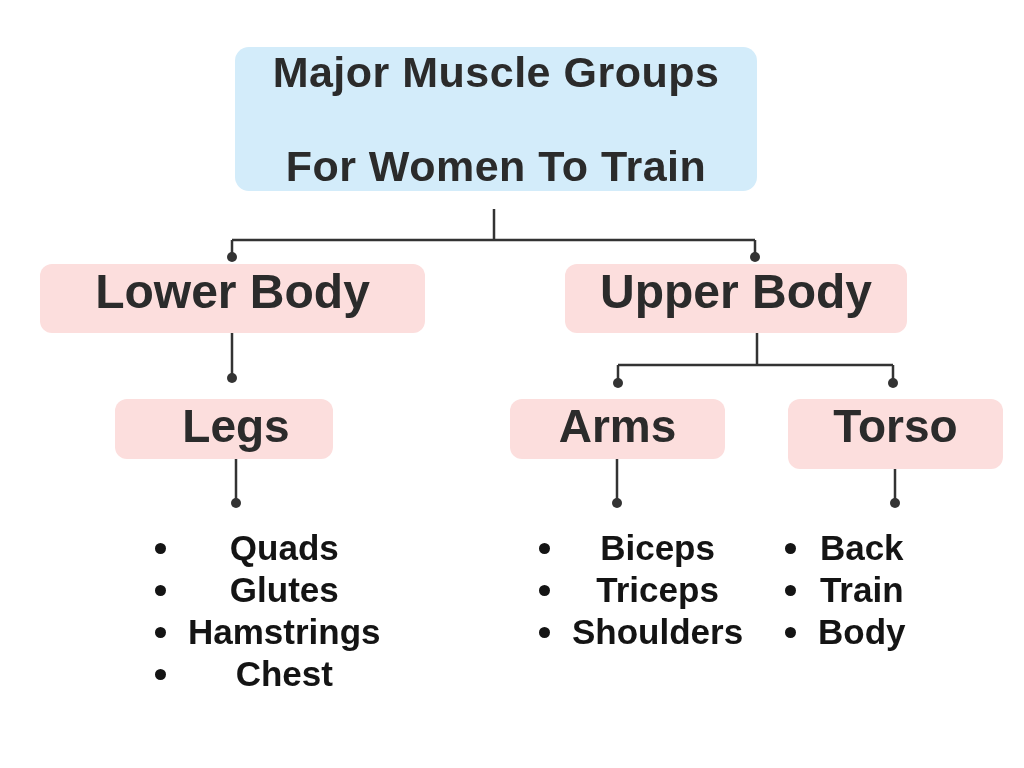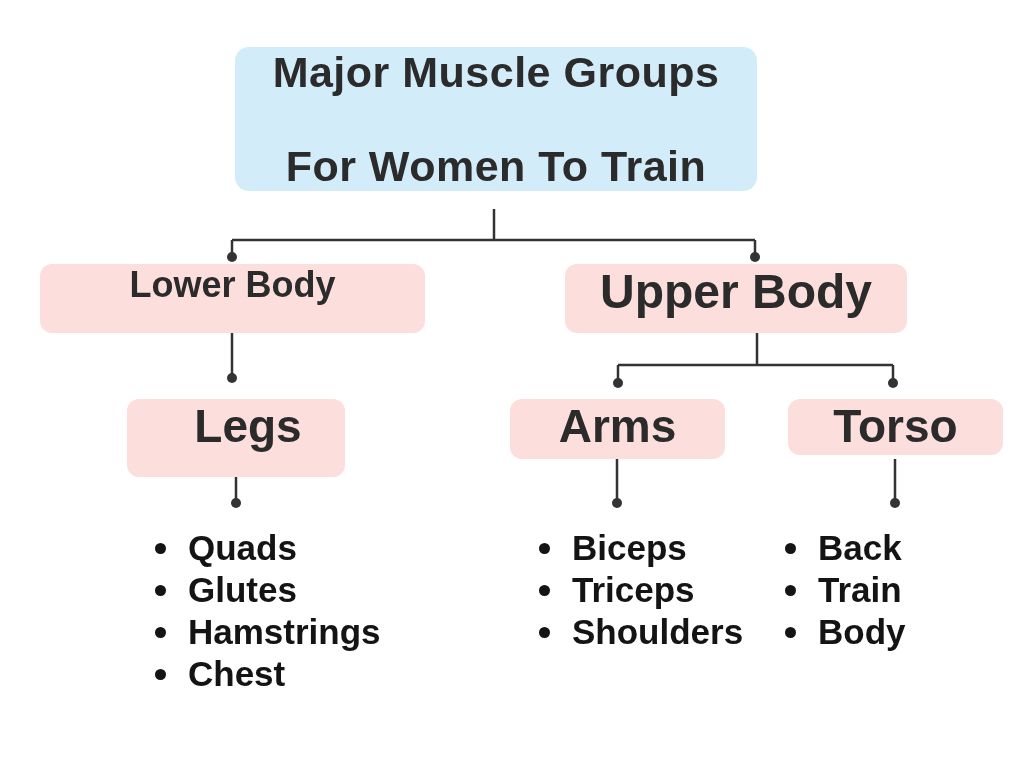--- a/index.html
+++ b/index.html
@@ -52,38 +52,39 @@
     background:var(--root-bg);
     border-radius:14px;
     font-size:43px;
     line-height:50px;
     letter-spacing:0.5px;
   }
   .node.pink{
     background:var(--node-bg);
     border-radius:12px;
   }
-  .node.lower-body{left:40px;top:264px;width:385px;height:69px;font-size:36px;}
+  .node.lower-body{left:40px;top:264px;width:385px;height:69px;font-size:48px;}
   .node.upper-body{left:565px;top:264px;width:342px;height:69px;font-size:48px;}
-  .node.legs {left:127px;top:399px;width:218px;height:78px;font-size:46px;padding-left:24px;}
+  .node.legs {left:115px;top:399px;width:218px;height:60px;font-size:46px;padding-left:24px;}
   .node.arms {left:510px;top:399px;width:215px;height:60px;font-size:46px;}
-  .node.torso{left:788px;top:399px;width:215px;height:56px;font-size:46px;}
+  .node.torso{left:788px;top:399px;width:215px;height:70px;font-size:46px;}
   ul.list{
     position:absolute;
     margin:0;padding:0;
     list-style:none;
     color:var(--list-color);
     font-weight:bold;
     font-size:35px;
   }
   ul.list li{
     position:relative;
     padding-left:36px;
     line-height:42px;
     white-space:nowrap;
+    text-align:center;
   }
   ul.list li::before{
     content:"";
     position:absolute;
     left:3px;top:16px;
     width:11px;height:11px;
     border-radius:50%;
     background:var(--list-color);
   }
   .legs-list {left:152px;top:527px;}

